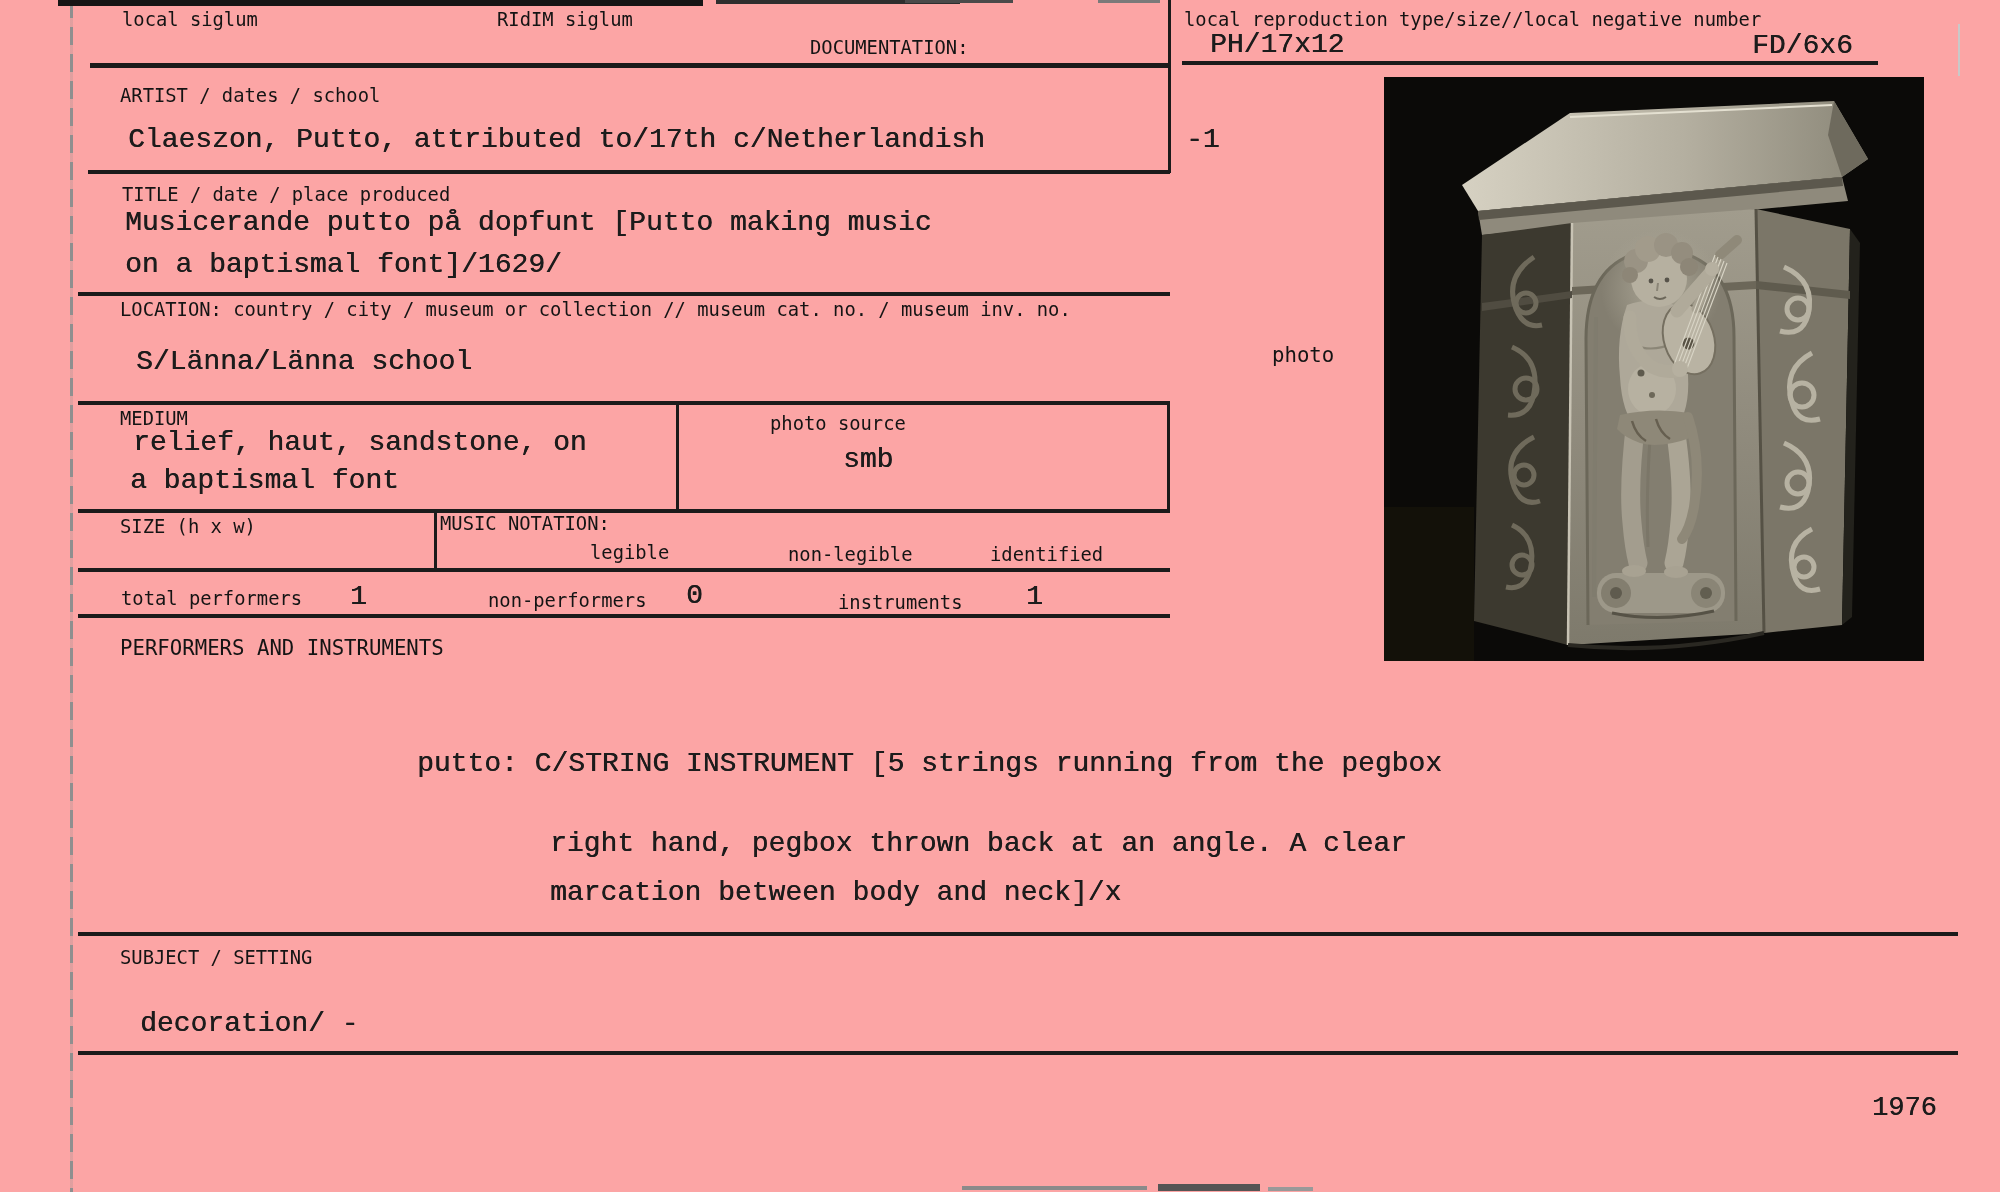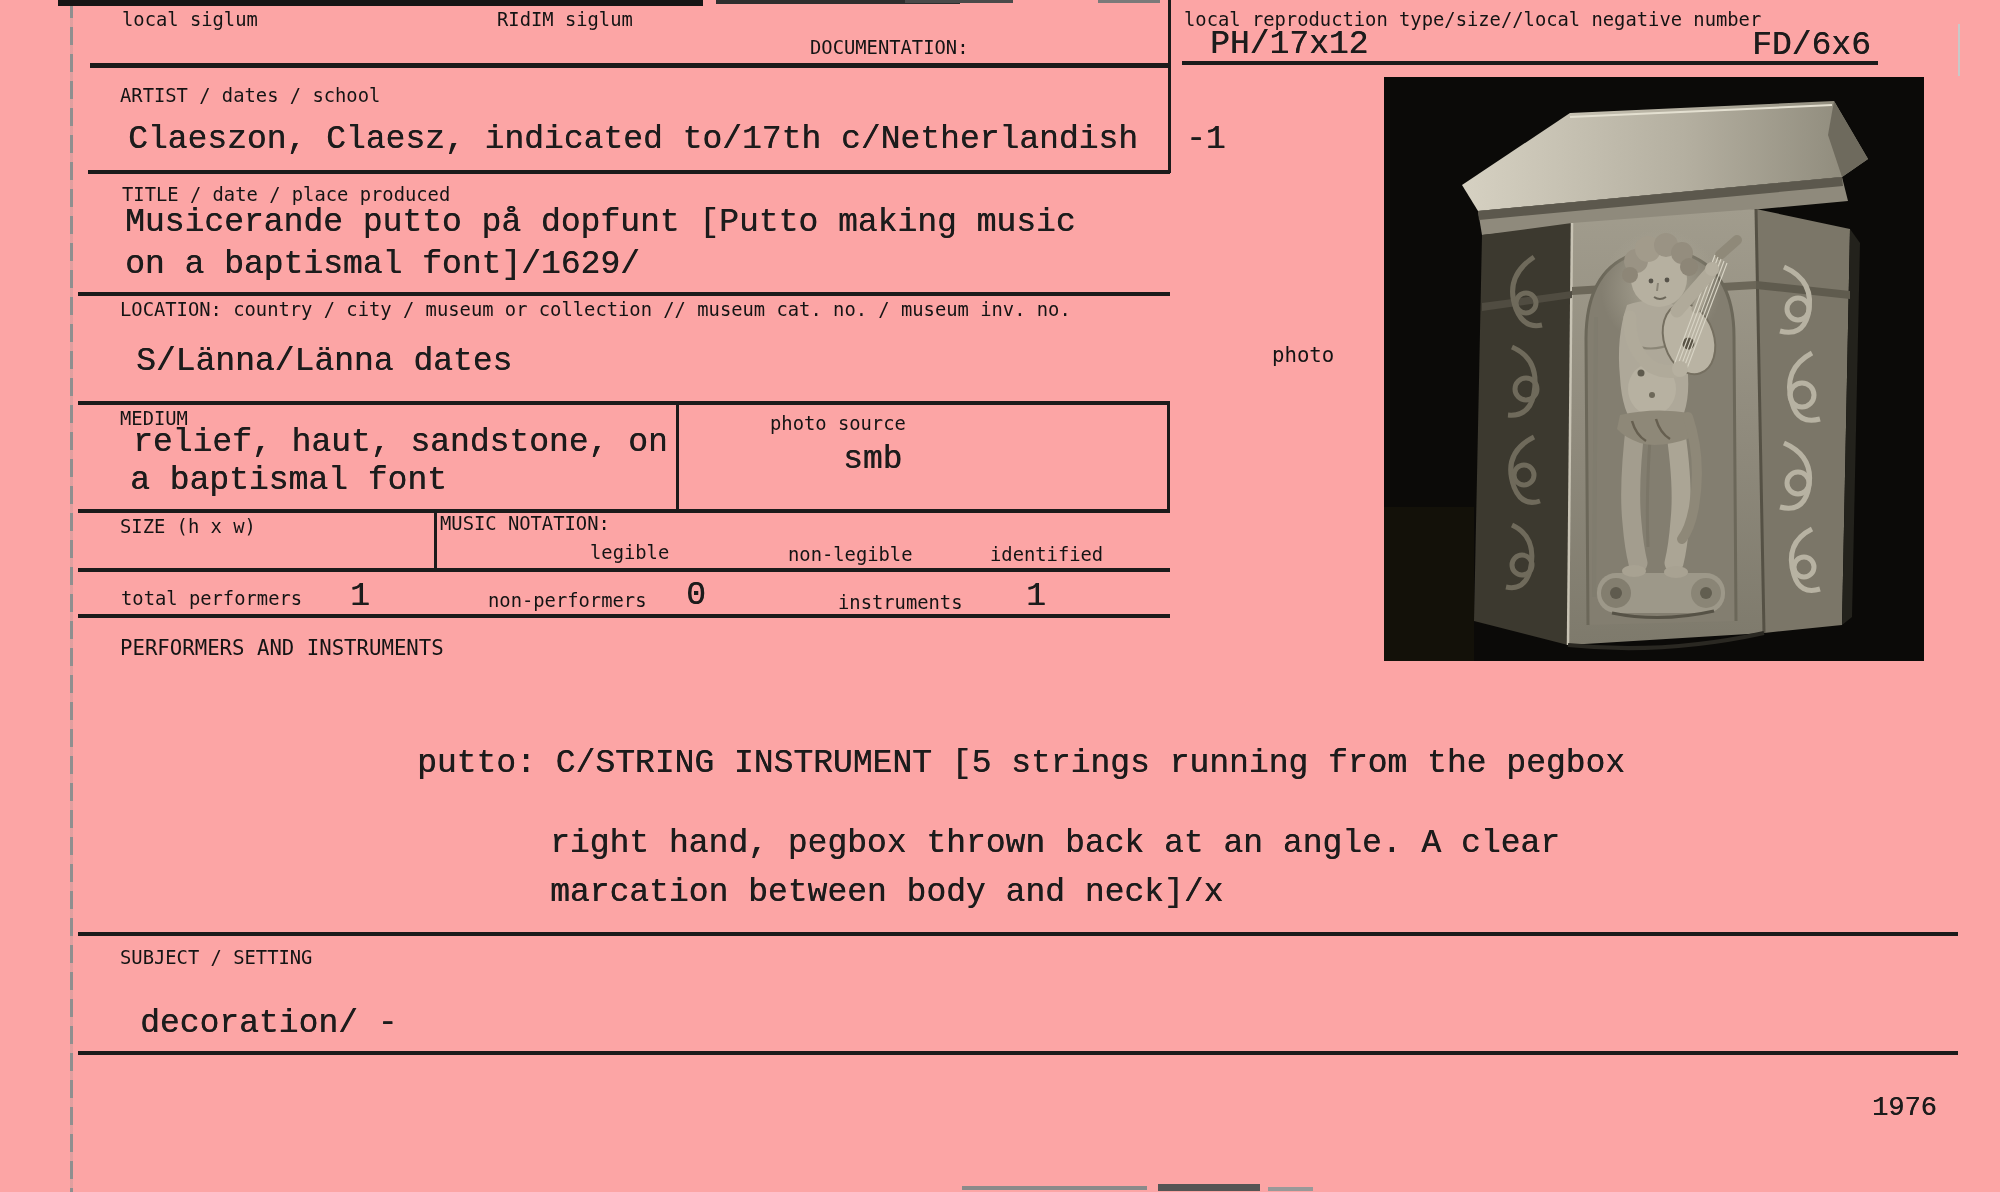--- a/index.html
+++ b/index.html
@@ -9,21 +9,21 @@
     font-family:"Liberation Mono", monospace; color:#1d1d1d;
   }
   .lbl {
     position:absolute; font-family:"DejaVu Sans Mono", monospace;
     font-size:20px; color:#141414; white-space:pre;
     transform:scaleX(0.94); transform-origin:left top; line-height:1.1;
   }
   .lbl.big { font-size:22px; }
   .typed {
     position:absolute; font-family:"Liberation Mono", monospace;
-    font-size:33px; line-height:40px; color:#1c1c1c; white-space:pre;
+    font-size:28px; line-height:40px; color:#1c1c1c; white-space:pre;
     text-shadow:0.4px 0 0 currentColor;
   }
   .typed.small { font-size:27px; line-height:32px; }
   .hline { position:absolute; background:#1b1b1b; height:4px; }
   .vline { position:absolute; background:#1b1b1b; width:3px; }
   .artifact { position:absolute; }
   .leftborder {
     position:absolute; left:70px; top:0; width:3px; height:1192px;
     background:repeating-linear-gradient(180deg,#8f8f8f 0 18px, rgba(143,143,143,.25) 18px 27px);
   }
@@ -61,29 +61,29 @@
   <div class="hline" style="left:78px;top:1051px;width:1880px;"></div>
 
   <div class="lbl" style="left:122px;top:8px;">local siglum</div>
   <div class="lbl" style="left:497px;top:8px;">RIdIM siglum</div>
   <div class="lbl" style="left:810px;top:36px;">DOCUMENTATION:</div>
   <div class="lbl" style="left:1184px;top:8px;">local reproduction type/size//local negative number</div>
   <div class="typed" style="left:1210px;top:25px;">PH/17x12</div>
   <div class="typed" style="left:1752px;top:26px;text-align:right;">FD/6x6</div>
 
   <div class="lbl" style="left:120px;top:84px;">ARTIST / dates / school</div>
-  <div class="typed" style="left:128px;top:120px;">Claeszon, Claesz, indicated to/17th c/Netherlandish</div>
+  <div class="typed" style="left:128px;top:120px;">Claeszon, Putto, attributed to/17th c/Netherlandish</div>
   <div class="typed" style="left:1186px;top:120px;">-1</div>
 
   <div class="lbl" style="left:122px;top:183px;">TITLE / date / place produced</div>
   <div class="typed" style="left:125px;top:203px;">Musicerande putto på dopfunt [Putto making music</div>
   <div class="typed" style="left:125px;top:245px;">on a baptismal font]/1629/</div>
 
   <div class="lbl" style="left:120px;top:298px;">LOCATION: country / city / museum or collection // museum cat. no. / museum inv. no.</div>
-  <div class="typed" style="left:136px;top:342px;">S/Länna/Länna dates</div>
+  <div class="typed" style="left:136px;top:342px;">S/Länna/Länna school</div>
 
   <div class="lbl" style="left:120px;top:407px;">MEDIUM</div>
   <div class="typed" style="left:133px;top:423px;">relief, haut, sandstone, on</div>
   <div class="typed" style="left:130px;top:461px;">a baptismal font</div>
   <div class="lbl" style="left:770px;top:412px;">photo source</div>
   <div class="typed" style="left:843px;top:440px;">smb</div>
 
   <div class="lbl" style="left:120px;top:515px;">SIZE (h x w)</div>
   <div class="lbl" style="left:440px;top:512px;">MUSIC NOTATION:</div>
   <div class="lbl" style="left:590px;top:541px;">legible</div>

